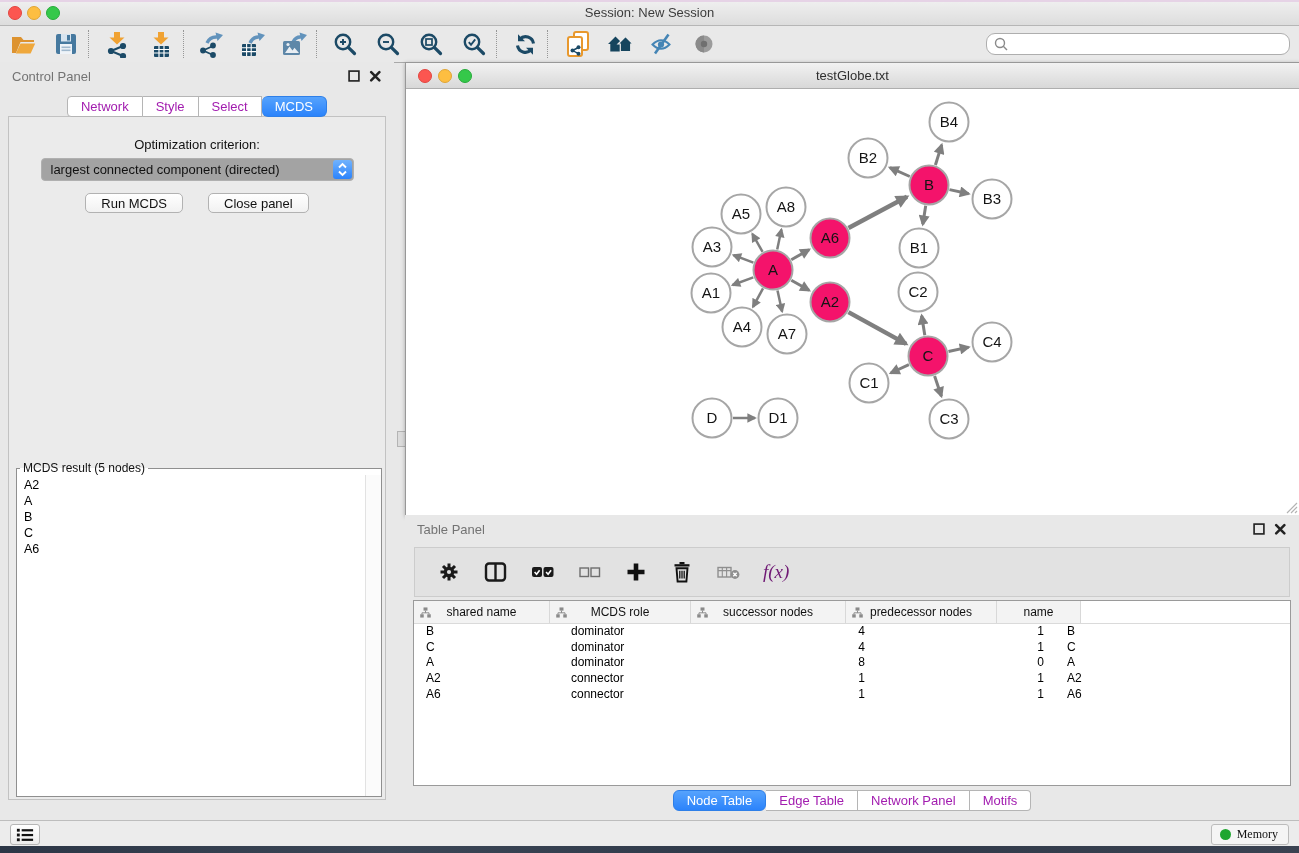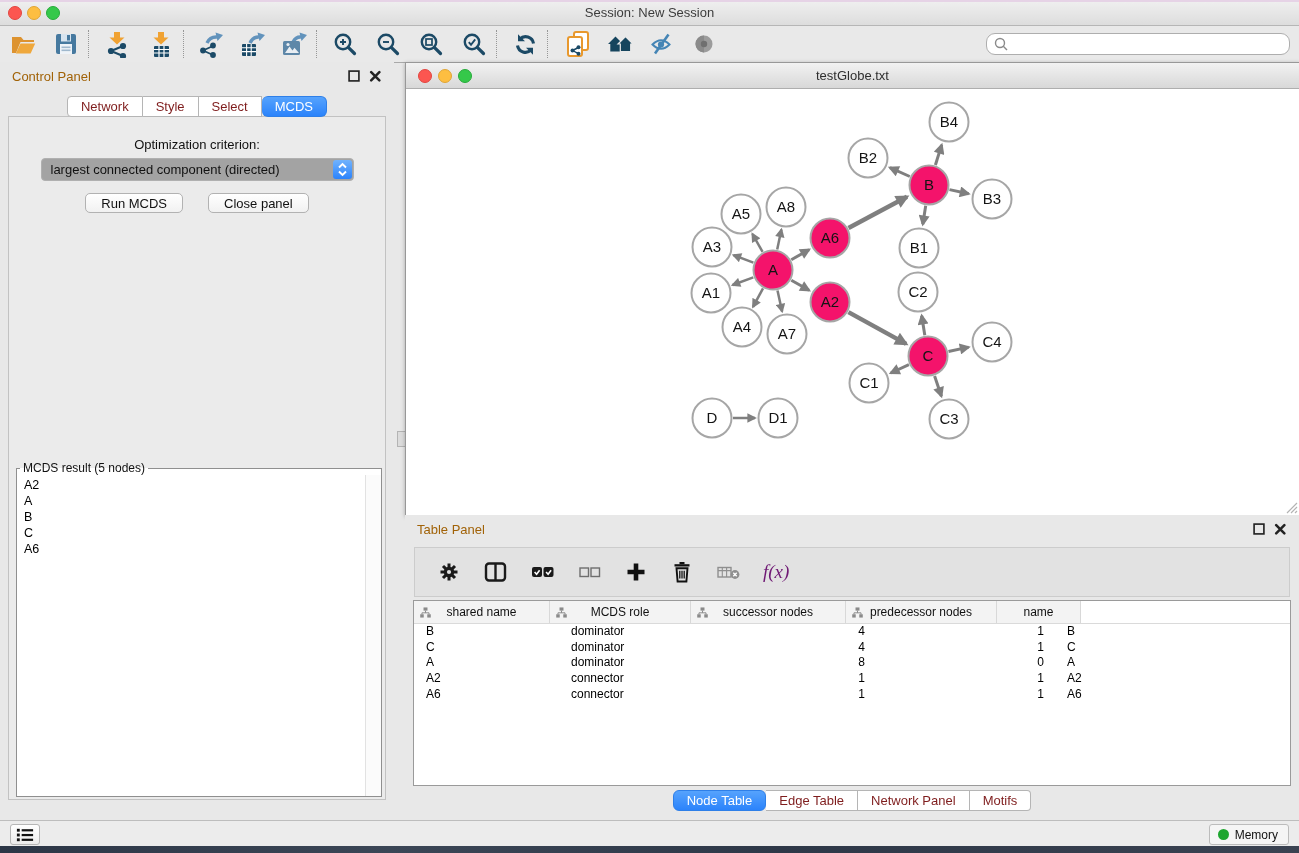--- a/index.html
+++ b/index.html
@@ -22,24 +22,24 @@
   .tbtn{width:30px;height:30px;display:flex;align-items:center;justify-content:center;flex:0 0 auto;}
   .tsep{width:0;height:28px;border-left:1px dotted #979797;margin:0 7px;flex:0 0 auto;}
   .spacer{flex:1;}
   .searchbox{width:296px;height:20px;background:#fff;border:1px solid #aeaeae;border-radius:9px;
     margin-right:9px;display:flex;align-items:center;padding-left:6px;flex:0 0 auto;}
   .searchbox input{border:none;outline:none;background:transparent;font-size:12px;width:260px;
     font-family:"Liberation Sans",sans-serif;}
   
   .control-panel{position:absolute;left:0;top:62px;width:394px;height:758px;background:#e8e8e8;}
   .panel-head{position:relative;height:28px;}
-  .panel-head .ptitle{position:absolute;left:12px;top:7px;font-size:13px;color:#a16207;}
+  .panel-head .ptitle{position:absolute;left:12px;top:7px;font-size:13px;color:#737373;}
   .phbtn{position:absolute;top:8px;width:12px;height:12px;}
   .seg-row{display:flex;justify-content:center;position:absolute;left:0;right:0;z-index:3;}
-  .seg{height:19px;line-height:19px;padding:0 13px;font-size:13px;color:#7f1d1d;background:#fff;
+  .seg{height:19px;line-height:19px;padding:0 13px;font-size:13px;color:#a21caf;background:#fff;
     border:1px solid #b5b5b5;border-left:none;cursor:default;}
   .seg:first-child{border-left:1px solid #b5b5b5;border-radius:4px 0 0 4px;}
   .seg:last-child{border-radius:0 4px 4px 0;}
   .seg.active{background:linear-gradient(#56a3fd,#2b83fb);border-color:#2e7fe8;color:#fff;border-radius:6px;}
   .cp-tabs{top:34px;}
   .cp-inner{position:absolute;left:8px;right:8px;top:54px;bottom:20px;background:#ebebeb;
     border:1px solid #c2c2c2;z-index:1;}
   .opt-label{margin-top:20px;text-align:center;font-size:13px;color:#111;}
   .dropdown{position:relative;width:311px;height:21px;margin:6px auto 0;background:#a3a3a3;
     border:1px solid #b0b0b0;border-radius:4px;font-size:13px;line-height:21px;padding-left:0;}
@@ -81,21 +81,21 @@
   .th .colicon{position:absolute;left:6px;top:6px;}
   .th-fill{flex:1;background:#fff;}
   .trow{display:flex;height:15.7px;line-height:15.7px;font-size:12px;color:#000;}
   .td{overflow:hidden;white-space:nowrap;}
   .c0{padding-left:12px;} .c1{padding-left:10px;}
   .c2{text-align:right;padding-right:29px;} .c3{text-align:right;padding-right:14px;}
   .c4{padding-left:9px;}
   .tp-tabs{bottom:9px;}
   
   .statusbar{position:absolute;left:0;top:820px;width:100%;height:25px;background:#ececec;
-    border-top:1px solid #bdbdbd;}
+    border-top:1px solid #bdbdbd;font-family:Liberation Serif, serif;}
   .list-btn{position:absolute;left:10px;top:3px;width:28px;height:19px;
     background:linear-gradient(#ffffff,#ececec);border:1px solid #b6b6b6;border-radius:3px;
     display:flex;align-items:center;justify-content:center;}
   .mem-btn{position:absolute;right:10px;top:3px;height:19px;padding:0 10px 0 8px;
     background:#f5f5f5;border:1px solid #bcbcbc;border-radius:3px;display:flex;align-items:center;
     gap:6px;font-size:12px;color:#111;}
   .mem-dot{width:11px;height:11px;border-radius:50%;background:#1ea62f;}
   .desktop{position:absolute;left:0;top:846px;width:100%;height:7px;
     background:linear-gradient(90deg,#2c3646,#3b4656 30%,#2e3848 60%,#3a4251);}
 </style>

